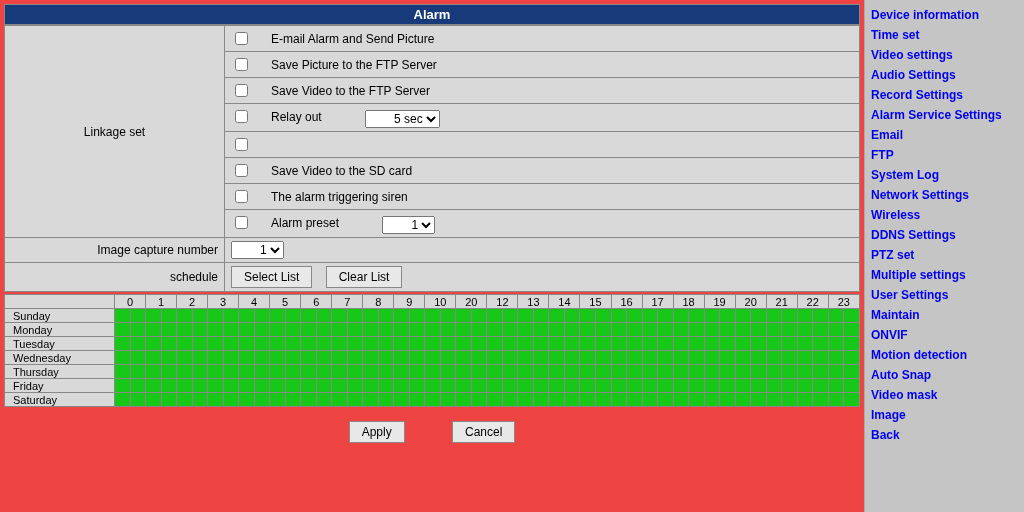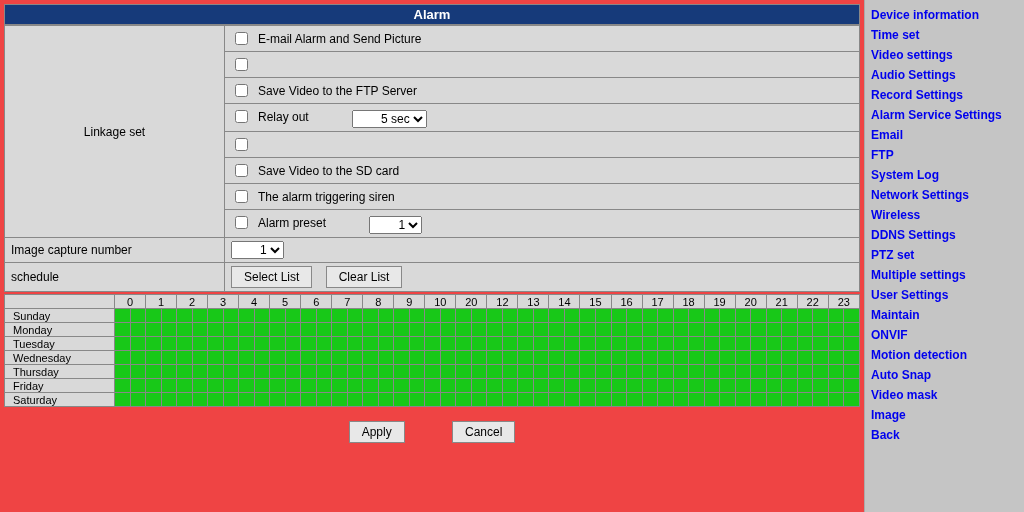--- a/index.html
+++ b/index.html
@@ -51,30 +51,30 @@
   }
   table.form td {
     border: 1px solid #888;
     padding: 3px 6px;
     background: #d9d9d9;
     vertical-align: middle;
     height: 22px;
   }
   .label-cell {
     width: 220px;
-    text-align: left;
+    text-align: right;
   }
   .linkage-label {
     text-align: center;
     vertical-align: middle;
   }
   .chk-row label {
     display: inline-flex;
     align-items: center;
-    gap: 7px;
+    gap: 20px;
   }
   select {
     font-size: 12px;
     padding-left: 24px;
   }
   .btn {
     padding: 3px 12px;
     font-size: 12px;
     background: #e8e8e8;
     border: 1px solid #888;
@@ -129,20 +129,21 @@
           <tr>
         <td class="label-cell linkage-label" rowspan="8">Linkage set</td>
         <td class="chk-row"><label>
                 <input type="checkbox" style="">
                 <span>E-mail Alarm and Send Picture</span>
               </label></td>
       </tr>
       <tr>
             <td class="chk-row"><label>
                 <input type="checkbox" style="">
+                <span>Save Picture to the FTP Server</span>
               </label></td>
           </tr>
       <tr>
             <td class="chk-row"><label>
                 <input type="checkbox" style="">
                 <span>Save Video to the FTP Server</span>
               </label></td>
           </tr>
       <tr>
             <td class="chk-row">

